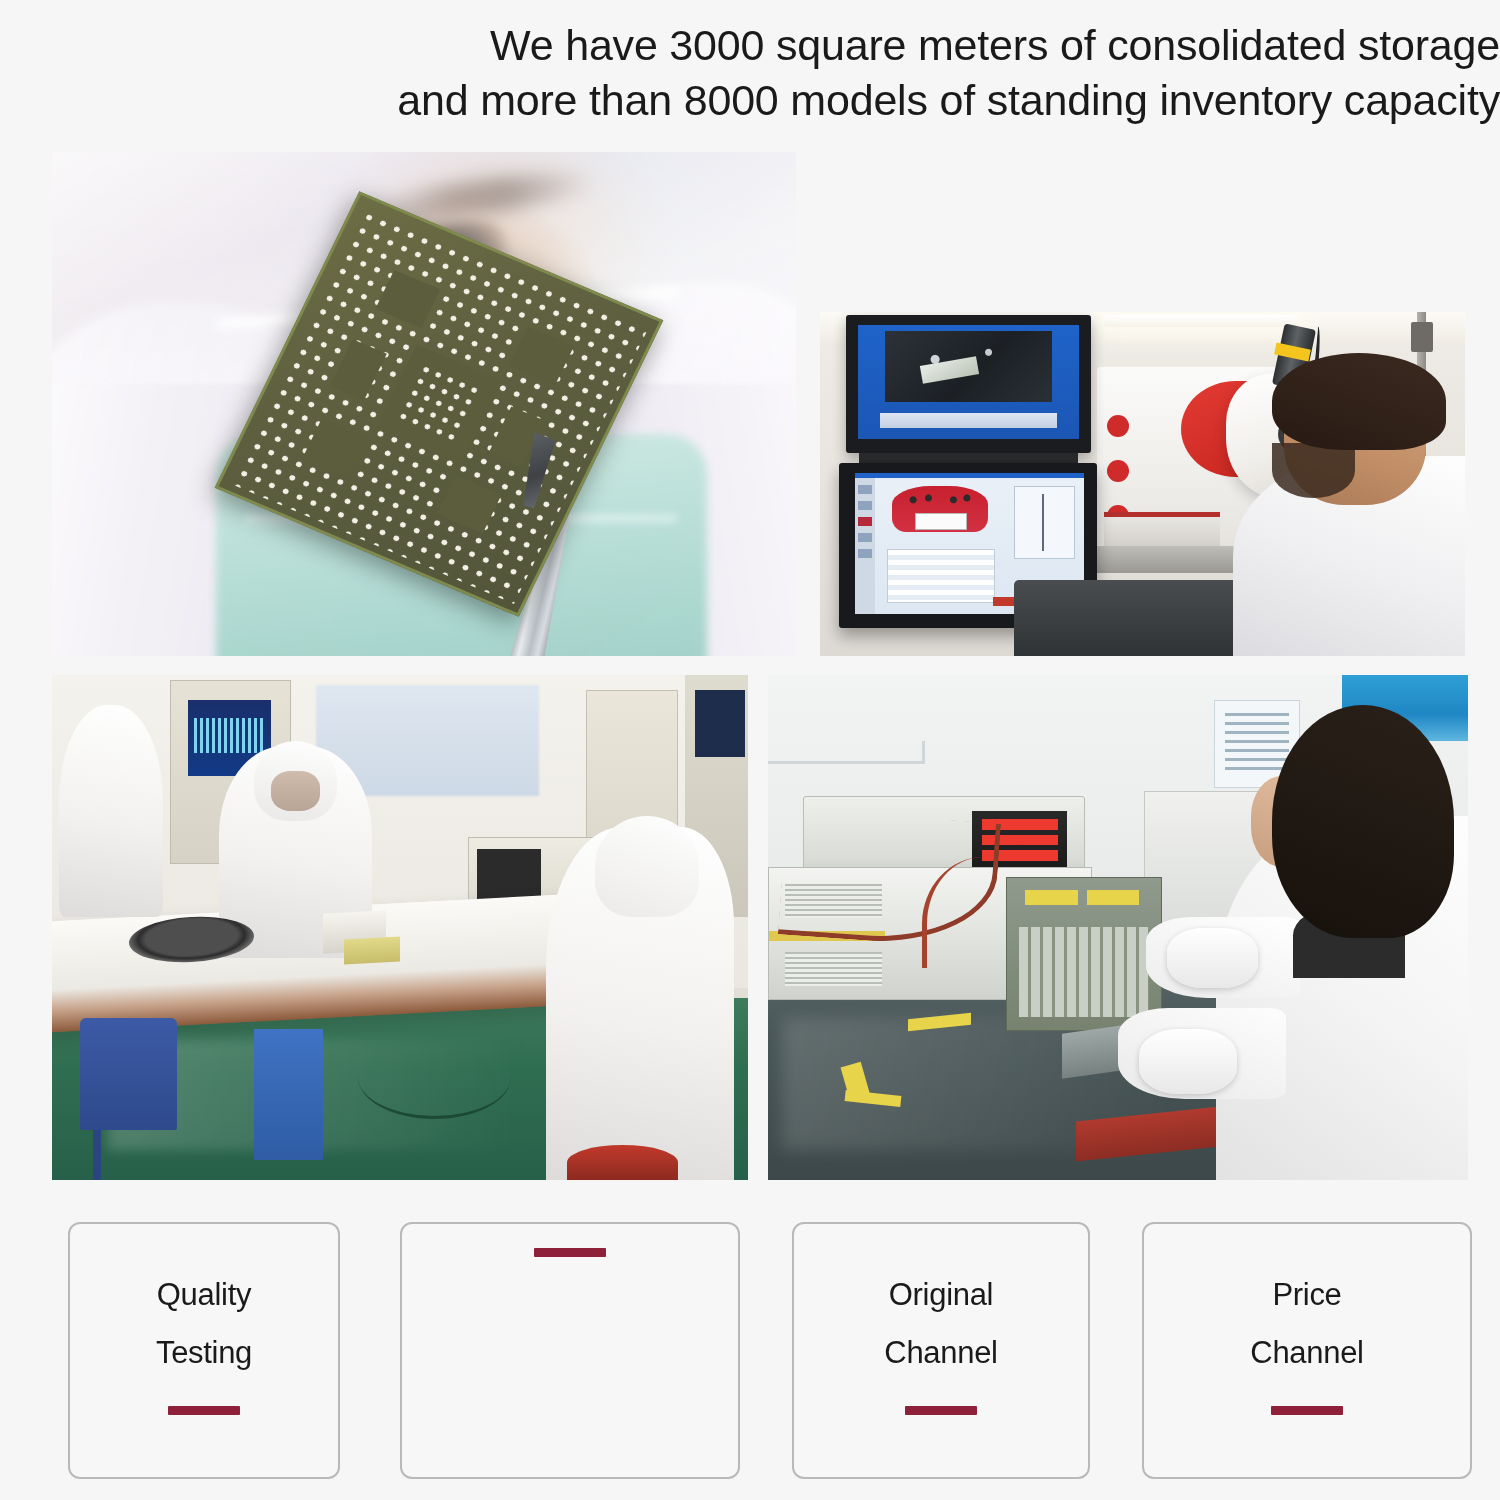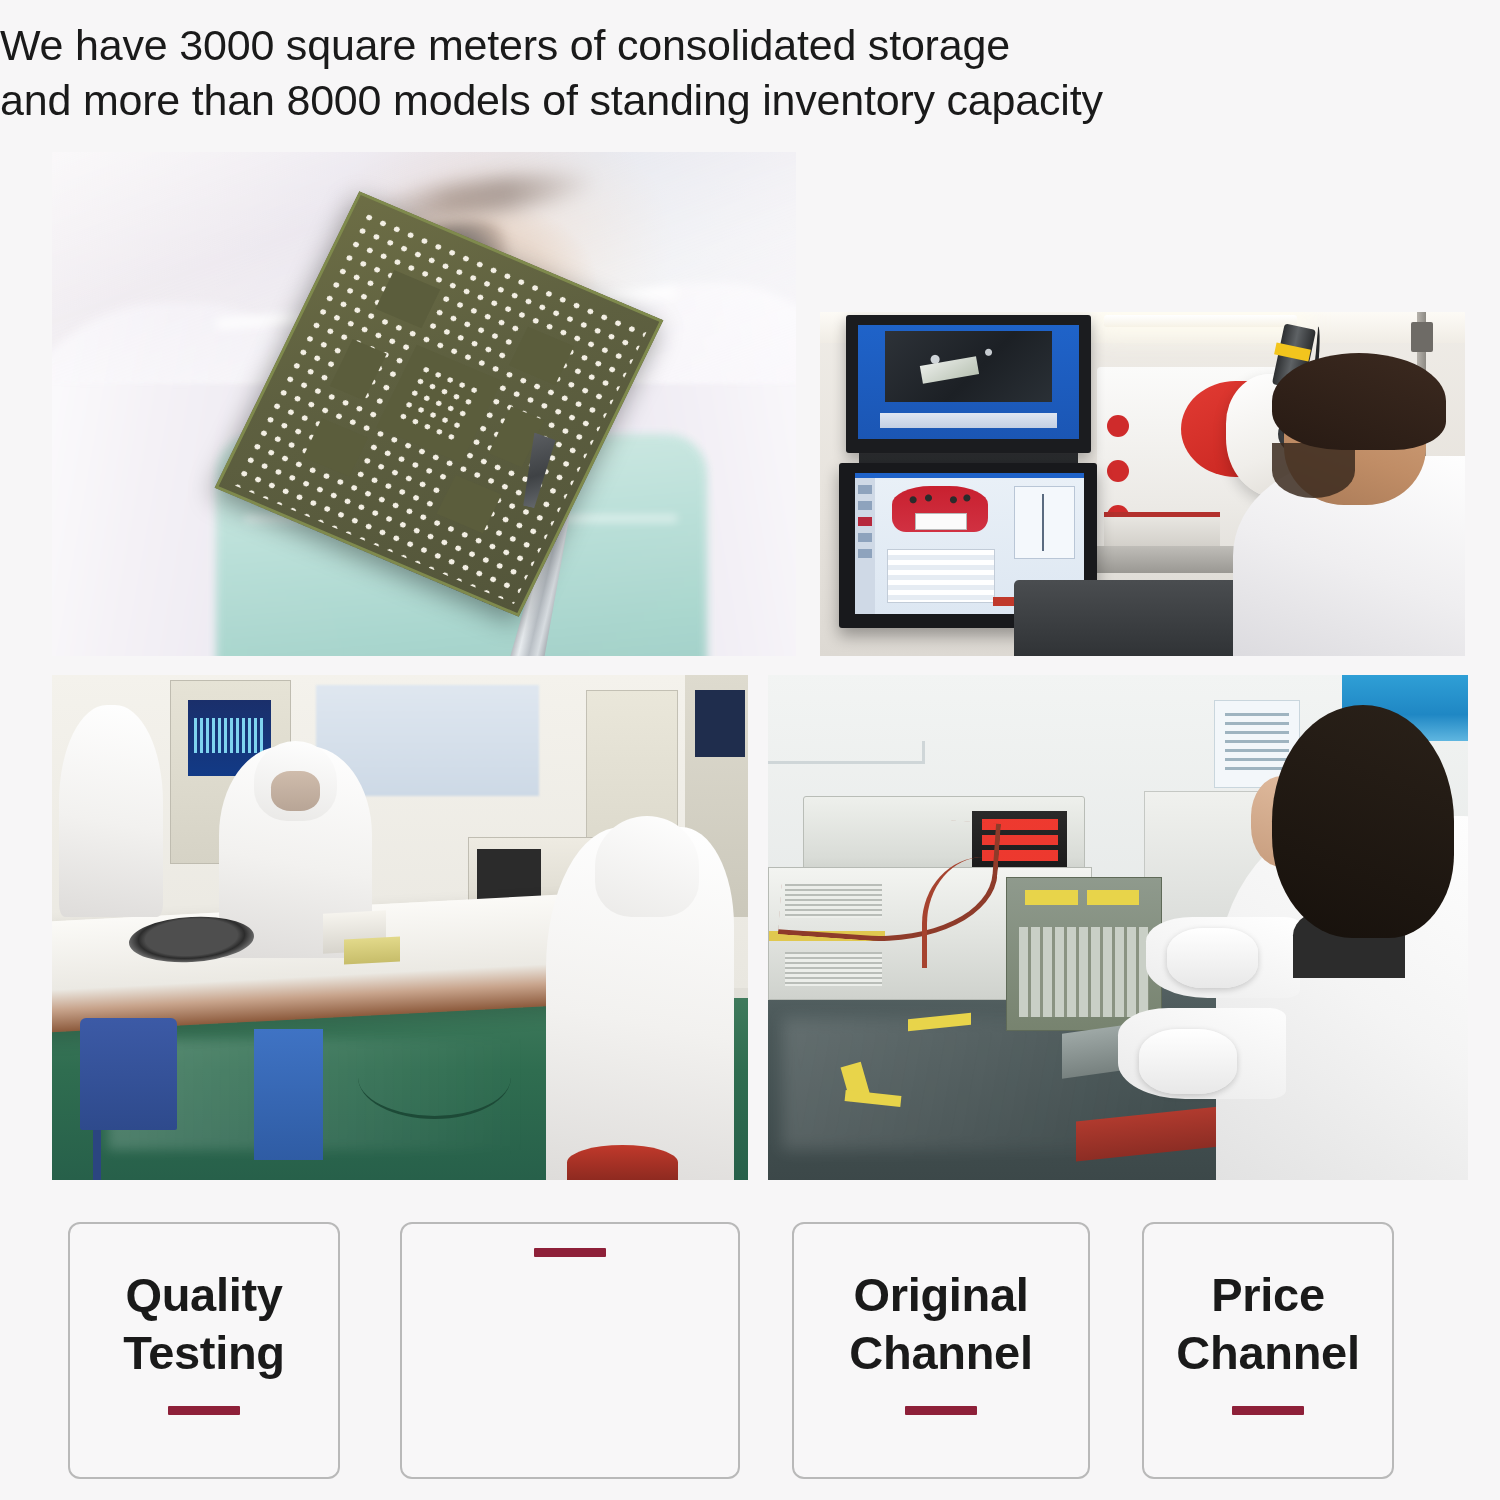--- a/index.html
+++ b/index.html
@@ -14,21 +14,21 @@
     overflow: hidden;
     position: relative;
   }
 
   
   .headline {
     position: absolute;
     left: 0;
     top: 18px;
     width: 1500px;
-    text-align: left;
+    text-align: right;
     color: #1a1a1a;
     font-size: 43px;
     line-height: 55px;
     font-weight: 400;
     letter-spacing: -0.2px;
     white-space: pre-line;
   }
 
   
   .photo {
@@ -650,29 +650,29 @@
     border-radius: 12px;
     box-sizing: border-box;
     display: flex;
     flex-direction: column;
     align-items: center;
     justify-content: flex-start;
   }
   #card-0 { left: 68px;   width: 272px; }
   #card-1 { left: 400px;  width: 340px; }
   #card-2 { left: 792px;  width: 298px; }
-  #card-3 { left: 1142px; width: 252px; }
+  #card-3 { left: 1142px; width: 330px; }
 
   .card-label {
     margin-top: 42px;
     text-align: center;
     color: #1a1a1a;
-    font-size: 47px;
+    font-size: 31px;
     line-height: 58px;
-    font-weight: 700;
+    font-weight: 400;
     white-space: pre-line;
     letter-spacing: -0.3px;
   }
   .card-accent {
     margin-top: 24px;
     width: 72px;
     height: 9px;
     background: #8e2039;
     border-radius: 1px;
   }

